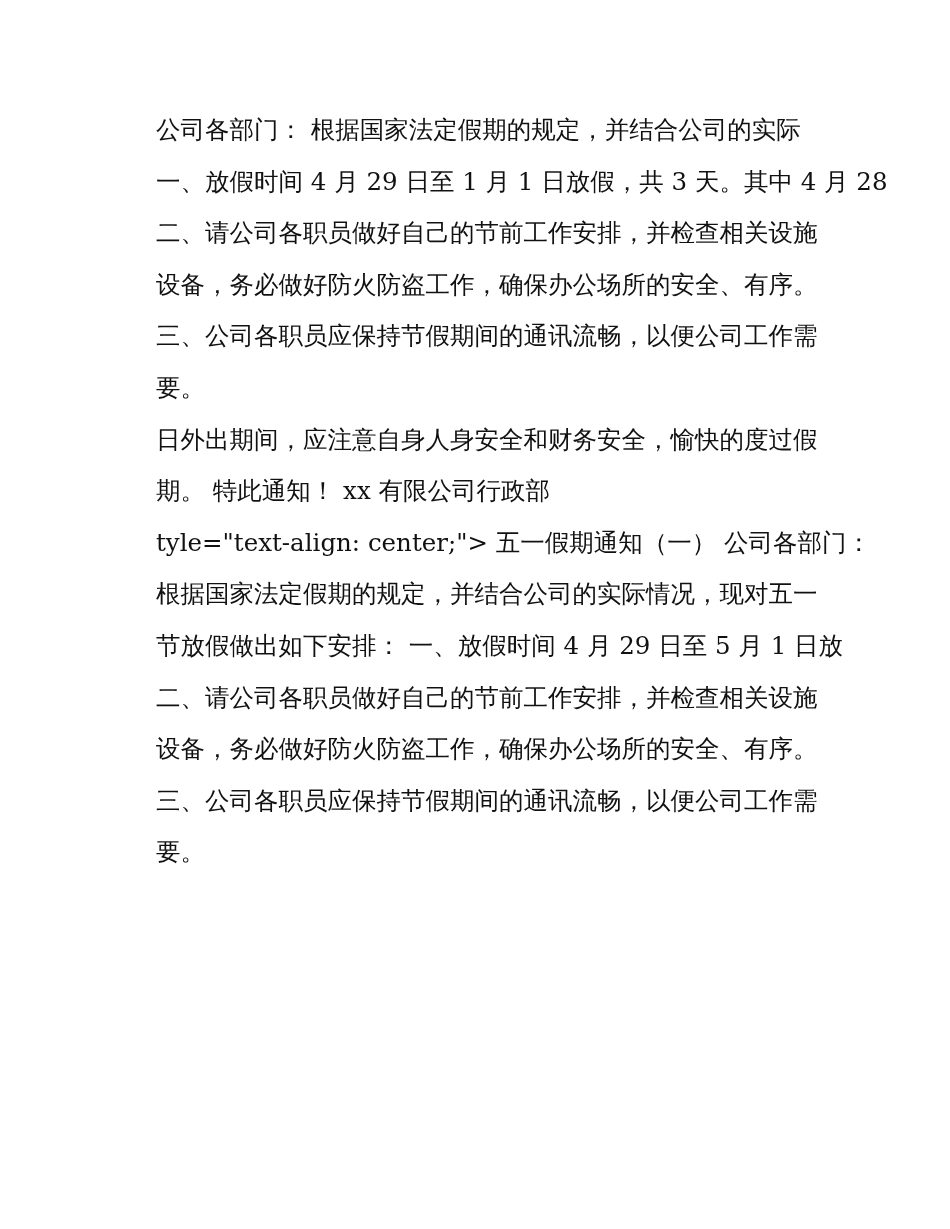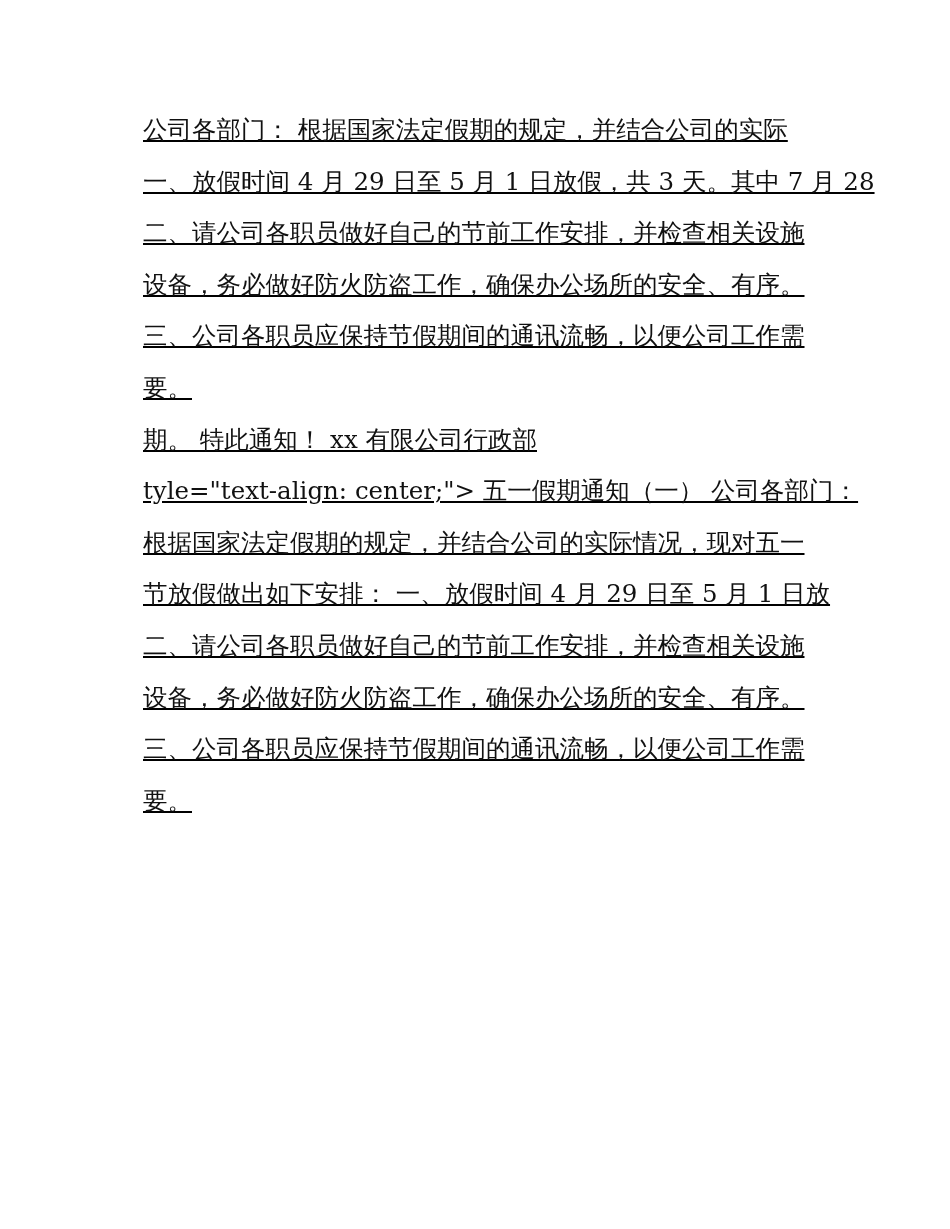--- a/index.html
+++ b/index.html
@@ -16,49 +16,49 @@
     .page {
       position: absolute;
       left: 0;
       top: 0;
       width: 950px;
       height: 1229px;
       background: #ffffff;
     }
     .body-text {
       position: absolute;
-      left: 143px;
+      left: 156px;
       top: 104px;
       width: 680px;
       margin: 0;
       padding: 0;
-      text-decoration: underline;
     }
     .line {
       display: block;
       height: 51.6px;
       line-height: 51.6px;
       font-family: "DejaVu Serif", "Liberation Serif", serif;
       font-size: 24.5px;
       color: #111111;
       white-space: nowrap;
       letter-spacing: 0px;
     }
   </style>
 </head>
 <body>
 
 <div class="page">
   <div class="body-text">
     <span class="line">公司各部门： 根据国家法定假期的规定，并结合公司的实际</span>
-    <span class="line">一、放假时间 4 月 29 日至 5 月 1 日放假，共 3 天。其中 7 月 28</span>
+    <span class="line">一、放假时间 4 月 29 日至 1 月 1 日放假，共 3 天。其中 4 月 28</span>
     <span class="line">二、请公司各职员做好自己的节前工作安排，并检查相关设施</span>
     <span class="line">设备，务必做好防火防盗工作，确保办公场所的安全、有序。</span>
     <span class="line">三、公司各职员应保持节假期间的通讯流畅，以便公司工作需</span>
     <span class="line">要。</span>
+    <span class="line">日外出期间，应注意自身人身安全和财务安全，愉快的度过假</span>
     <span class="line">期。 特此通知！ xx 有限公司行政部</span>
     <span class="line">tyle="text-align: center;"&gt; 五一假期通知（一） 公司各部门：</span>
     <span class="line">根据国家法定假期的规定，并结合公司的实际情况，现对五一</span>
     <span class="line">节放假做出如下安排： 一、放假时间 4 月 29 日至 5 月 1 日放</span>
     <span class="line">二、请公司各职员做好自己的节前工作安排，并检查相关设施</span>
     <span class="line">设备，务必做好防火防盗工作，确保办公场所的安全、有序。</span>
     <span class="line">三、公司各职员应保持节假期间的通讯流畅，以便公司工作需</span>
     <span class="line">要。</span>
   </div>
 </div>

